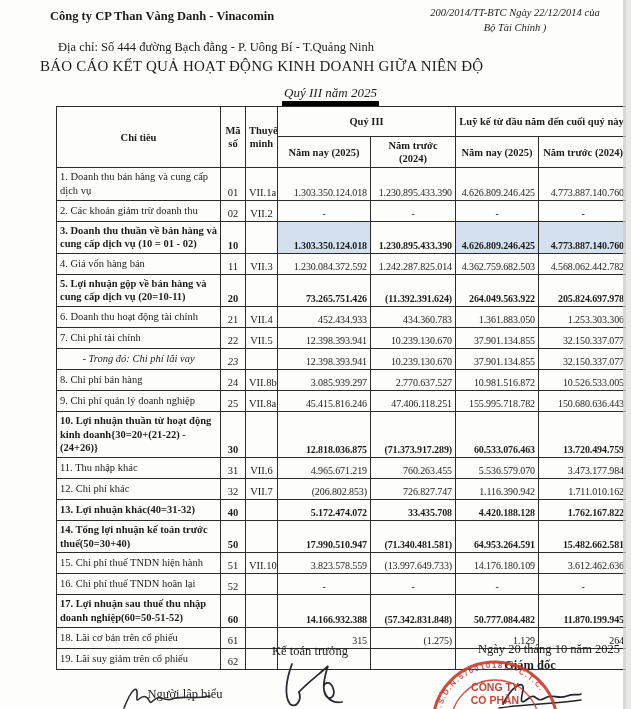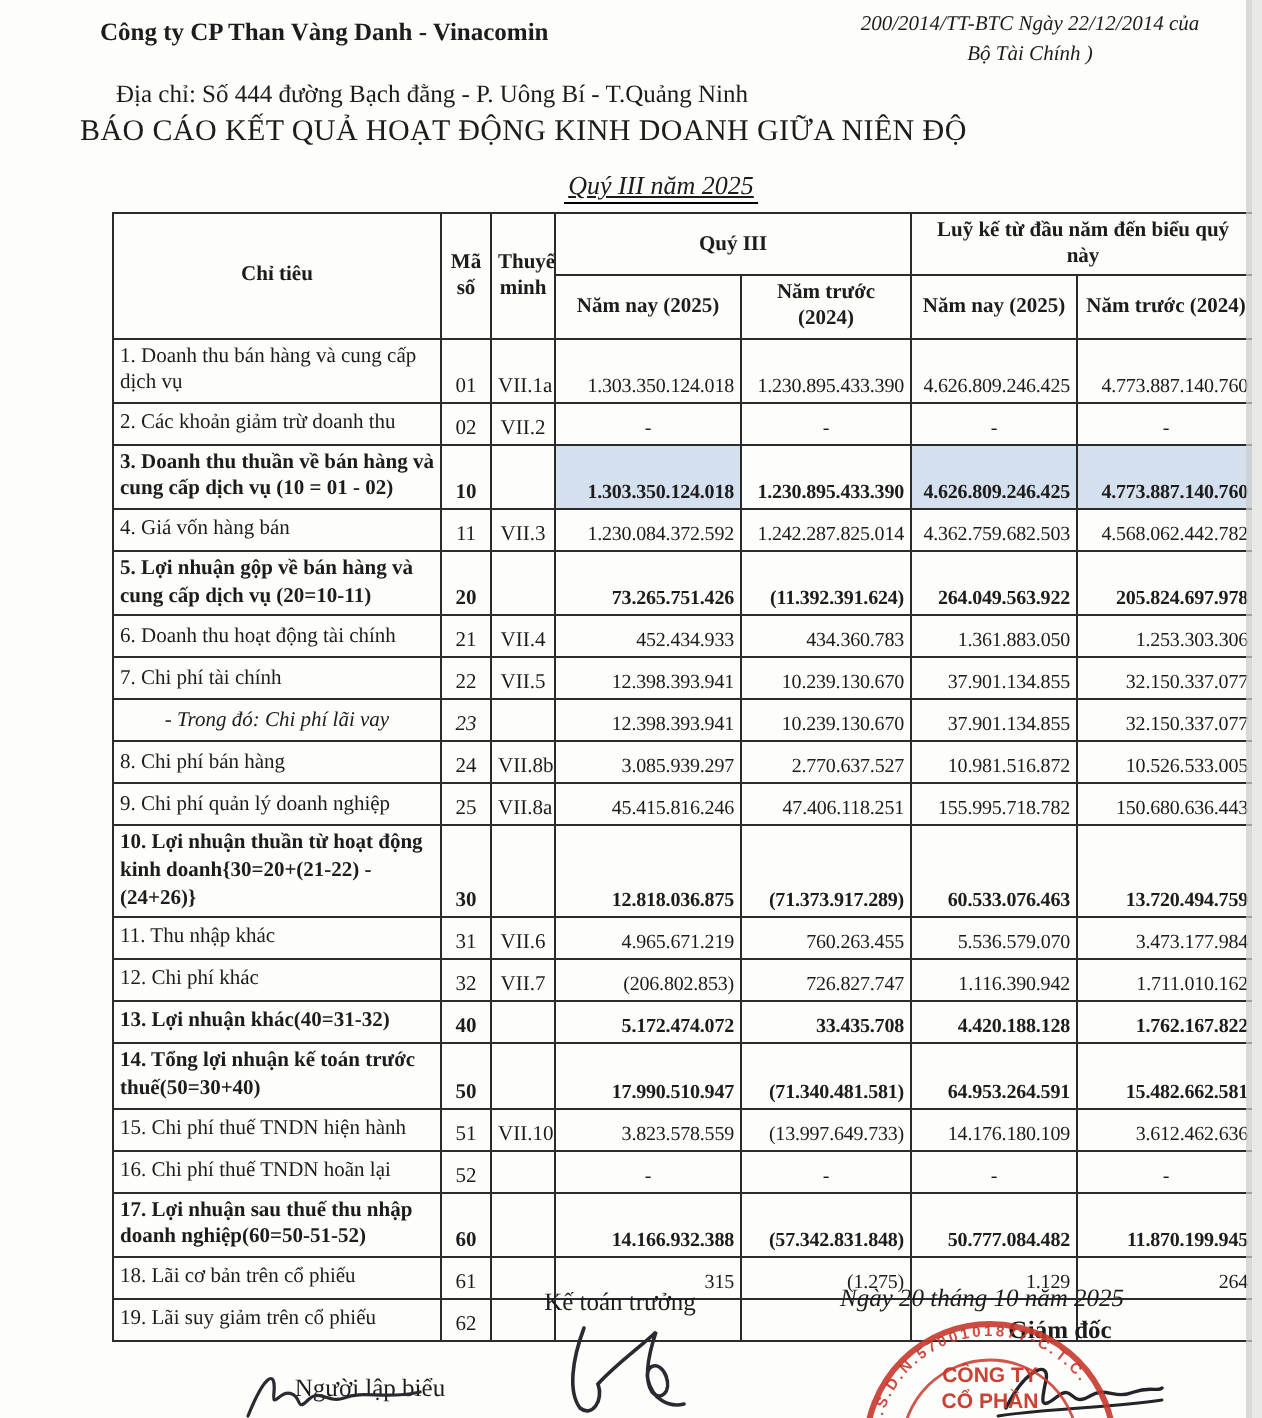--- a/index.html
+++ b/index.html
@@ -11,21 +11,21 @@
   }
   
   .company{position:absolute;left:50px;top:9px;font-size:12.5px;font-weight:bold;}
   .circular-ref{position:absolute;left:415px;top:5px;width:200px;text-align:center;
     font-size:10.5px;font-style:italic;line-height:1.45;}
   .address{position:absolute;left:58px;top:40px;font-size:12.5px;}
   .title{position:absolute;left:40px;right:10px;top:58px;
     font-size:15px;font-weight:normal;letter-spacing:.2px;}
   .period{position:absolute;left:40px;right:10px;top:85px;text-align:center;
     font-size:13px;font-style:italic;}
-  .period span{border-bottom:1px solid #000000;padding:0 2px 1px;text-decoration:underline;}
+  .period span{border-bottom:5px solid #000000;padding:0 2px 1px;}
 
   
   table.report{
     position:absolute;left:56px;top:106px;width:571px;
     border-collapse:collapse;table-layout:fixed;
     font-size:10.5px;
   }
   table.report th,table.report td{
     border:1px solid #2b2b2b;
     padding:2px 3px;
@@ -38,21 +38,21 @@
   td.num{text-align:right;vertical-align:bottom;padding-bottom:4px;padding-right:4px;
     white-space:nowrap;font-size:10px;letter-spacing:-.1px;}
   td.dash{text-align:center;padding-right:30px;}
   tr{height:21px;}
   tr.bold td{font-weight:bold;}
   tr.italic td.lbl, tr.italic td.code{font-style:italic;font-weight:normal;text-align:center;}
   td.hl{background:rgba(119,158,206,.30);}
 
   
   .sign-label{position:absolute;font-size:12.5px;text-align:center;}
-  .date-line{position:absolute;left:420px;top:642px;width:200px;text-align:left;font-size:12.5px;font-style:italic;}
+  .date-line{position:absolute;left:420px;top:642px;width:200px;text-align:right;font-size:12.5px;}
   .director{position:absolute;left:455px;top:658px;width:150px;text-align:center;
     font-size:12.5px;font-weight:bold;}
   .sig{position:absolute;}
   .stamp{position:absolute;left:423px;top:652px;}
   .scan-edge{position:absolute;top:0;bottom:0;right:5px;width:3px;background:#cccccc;opacity:.75;}
   .scan-edge2{position:absolute;top:0;bottom:0;right:0;width:5px;background:#e9e9e7;}
 </style>
 </head>
 <body>
 
@@ -74,21 +74,21 @@
       <col style="width:85px">
       <col style="width:83px">
       <col style="width:89px">
   </colgroup>
   <thead>
     <tr style="height:30px;">
       <th rowspan="2">Chỉ tiêu</th>
       <th rowspan="2">Mã số</th>
       <th rowspan="2">Thuyết minh</th>
       <th colspan="2">Quý III</th>
-      <th colspan="2">Luỹ kế từ đầu năm đến biểu quý này</th>
+      <th colspan="2">Luỹ kế từ đầu năm đến cuối quý này</th>
     </tr>
     <tr style="height:27px;">
       <th>Năm nay (2025)</th>
       <th>Năm trước (2024)</th>
       <th>Năm nay (2025)</th>
       <th>Năm trước (2024)</th>
     </tr>
   </thead>
   <tbody>
       <tr>

